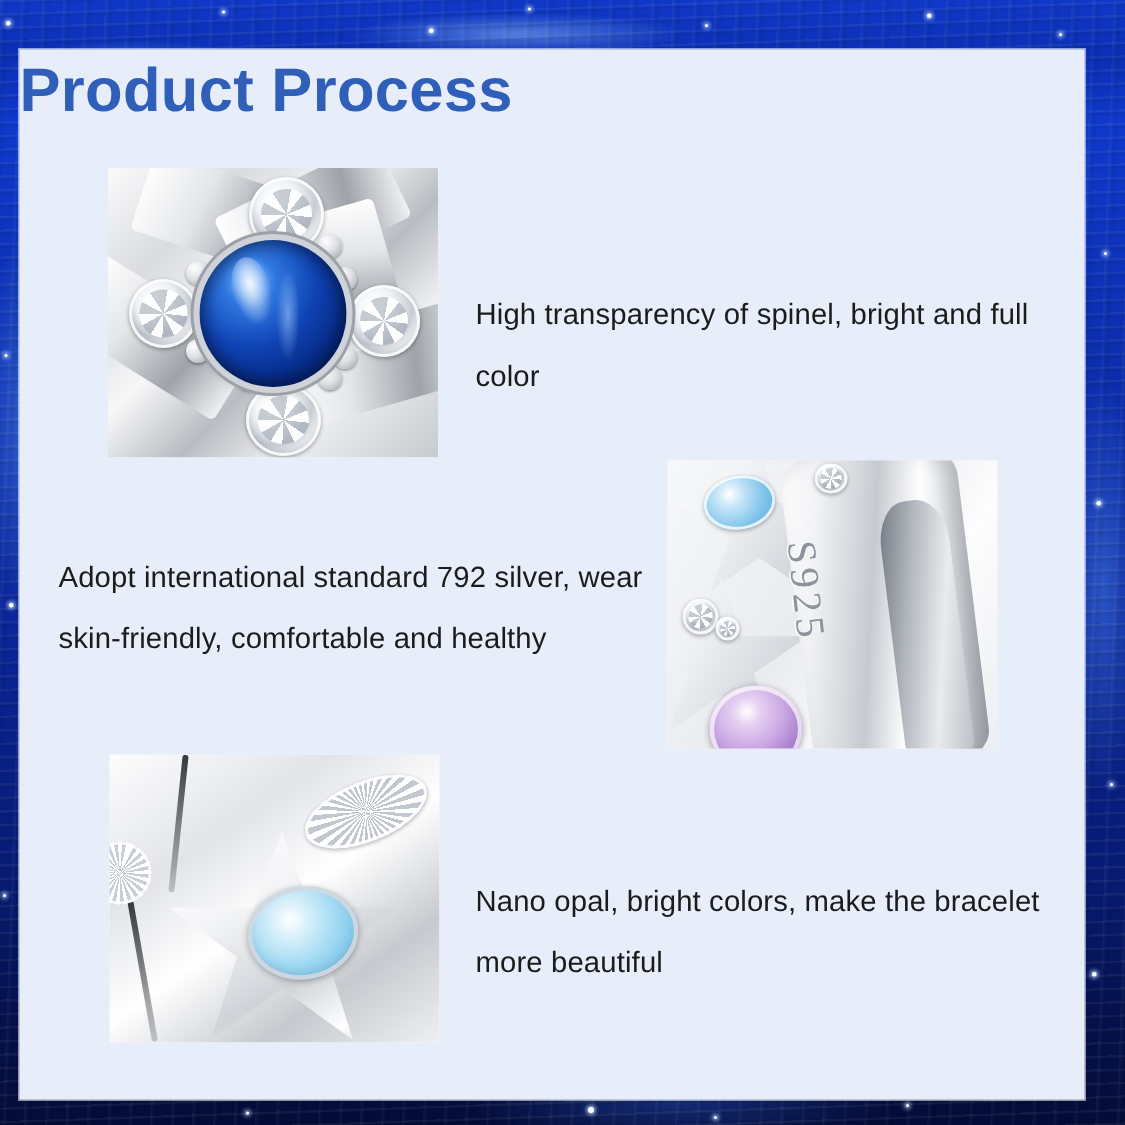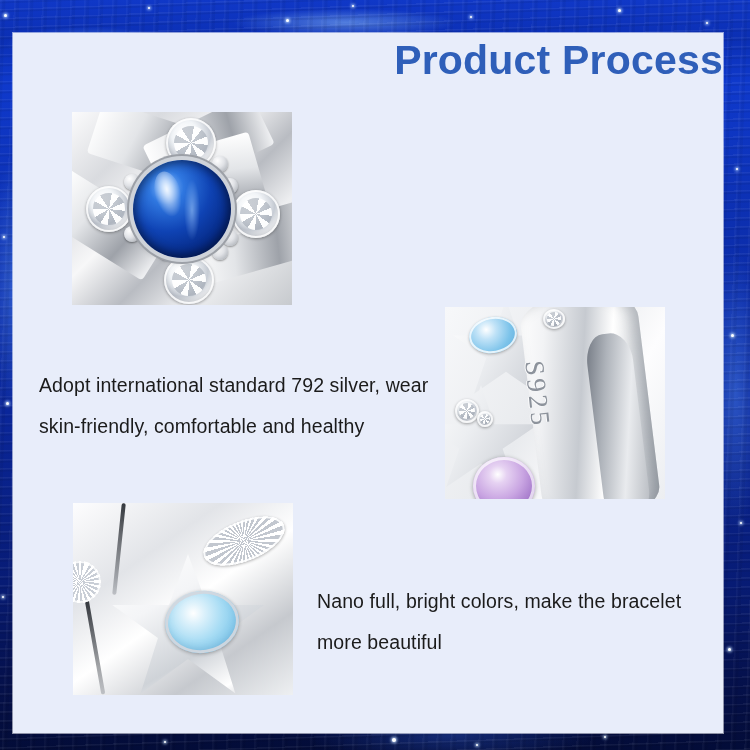--- a/index.html
+++ b/index.html
@@ -55,21 +55,21 @@
   .panel {
     position:absolute;
     left:13px; top:33px; width:710px; height:700px;
     background:#e8edfa;
     box-shadow:0 0 0 1px rgba(255,255,255,.55);
   }
 
   
   .title {
     position:absolute; left:0; top:5px; width:100%;
-    text-align:right;
+    text-align:left;
     font-size:41px; line-height:1.1;
     letter-spacing:.2px;
     color:#2f5fb9;
     white-space:nowrap;
   }
 
   
   .photo {
     position:absolute;
     overflow:hidden;
@@ -310,20 +310,21 @@
         <div class="prong" style="left:150px; top:66px;"></div>
         <div class="prong" style="left:150px; top:118px;"></div>
         <div class="cz" style="left:92px;  top:144px; width:50px;height:48px;"></div>
         <div class="prong" style="left:86px;  top:132px;"></div>
         <div class="prong" style="left:140px; top:132px;"></div>
 
         <div class="p1-gem"></div>
       </div>
     </div>
 
+    <p class="caption" id="cap1">High transparency of spinel, bright and full color</p>
 
     <p class="caption" id="cap2">Adopt international standard 792 silver, wear skin-friendly, comfortable and healthy</p>
 
     <div class="photo" id="photo2">
       <div class="photo-inner">
         <div class="p2-bg"></div>
         <div class="p2-star" style="left:6px;  top:-8px; width:110px;height:104px;"></div>
         <div class="p2-star" style="left:-24px;top:78px; width:120px;height:112px;"></div>
         <div class="p2-band"></div>
         <div class="p2-inner-edge"></div>
@@ -341,16 +342,16 @@
         <div class="p3-bg"></div>
         <div class="p3-groove" style="left:44px; top:0px;   height:92px; transform:rotate(6deg);"></div>
         <div class="p3-groove" style="left:20px; top:96px;  height:96px; transform:rotate(-10deg);"></div>
         <div class="p3-sidecz"></div>
         <div class="p3-marquise"></div>
         <div class="p3-star"></div>
         <div class="p3-opal"></div>
       </div>
     </div>
 
-    <p class="caption" id="cap3">Nano full, bright colors, make the bracelet more beautiful</p>
+    <p class="caption" id="cap3">Nano opal, bright colors, make the bracelet more beautiful</p>
 
   </div>
 </div>
 
 </body></html>

